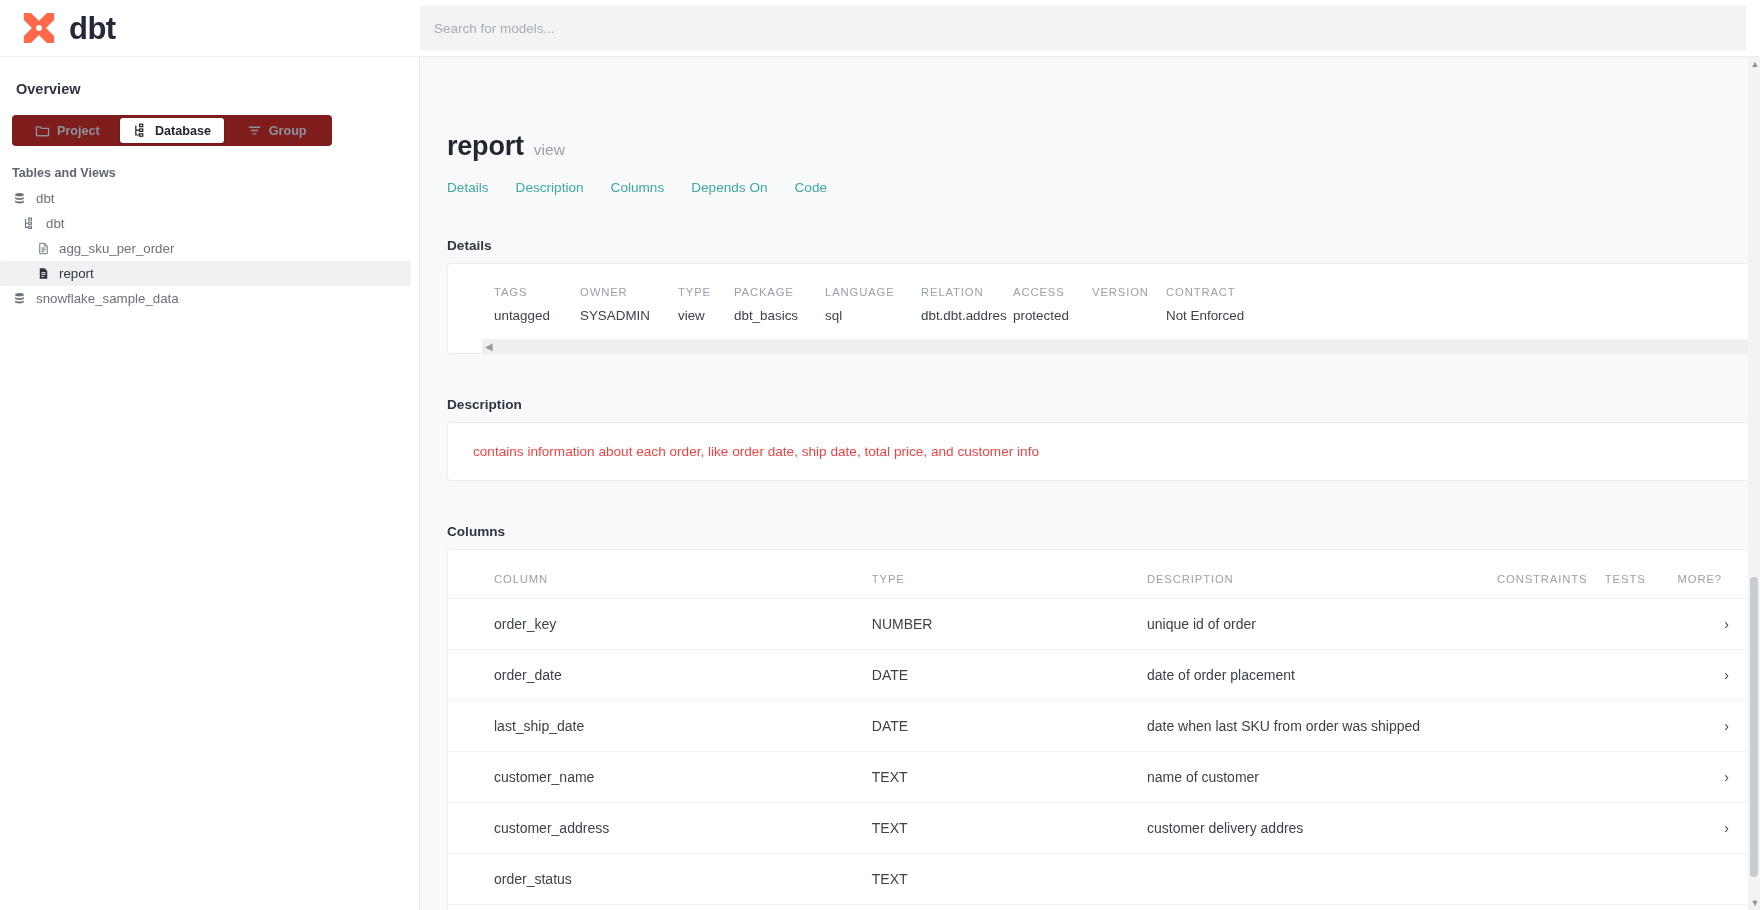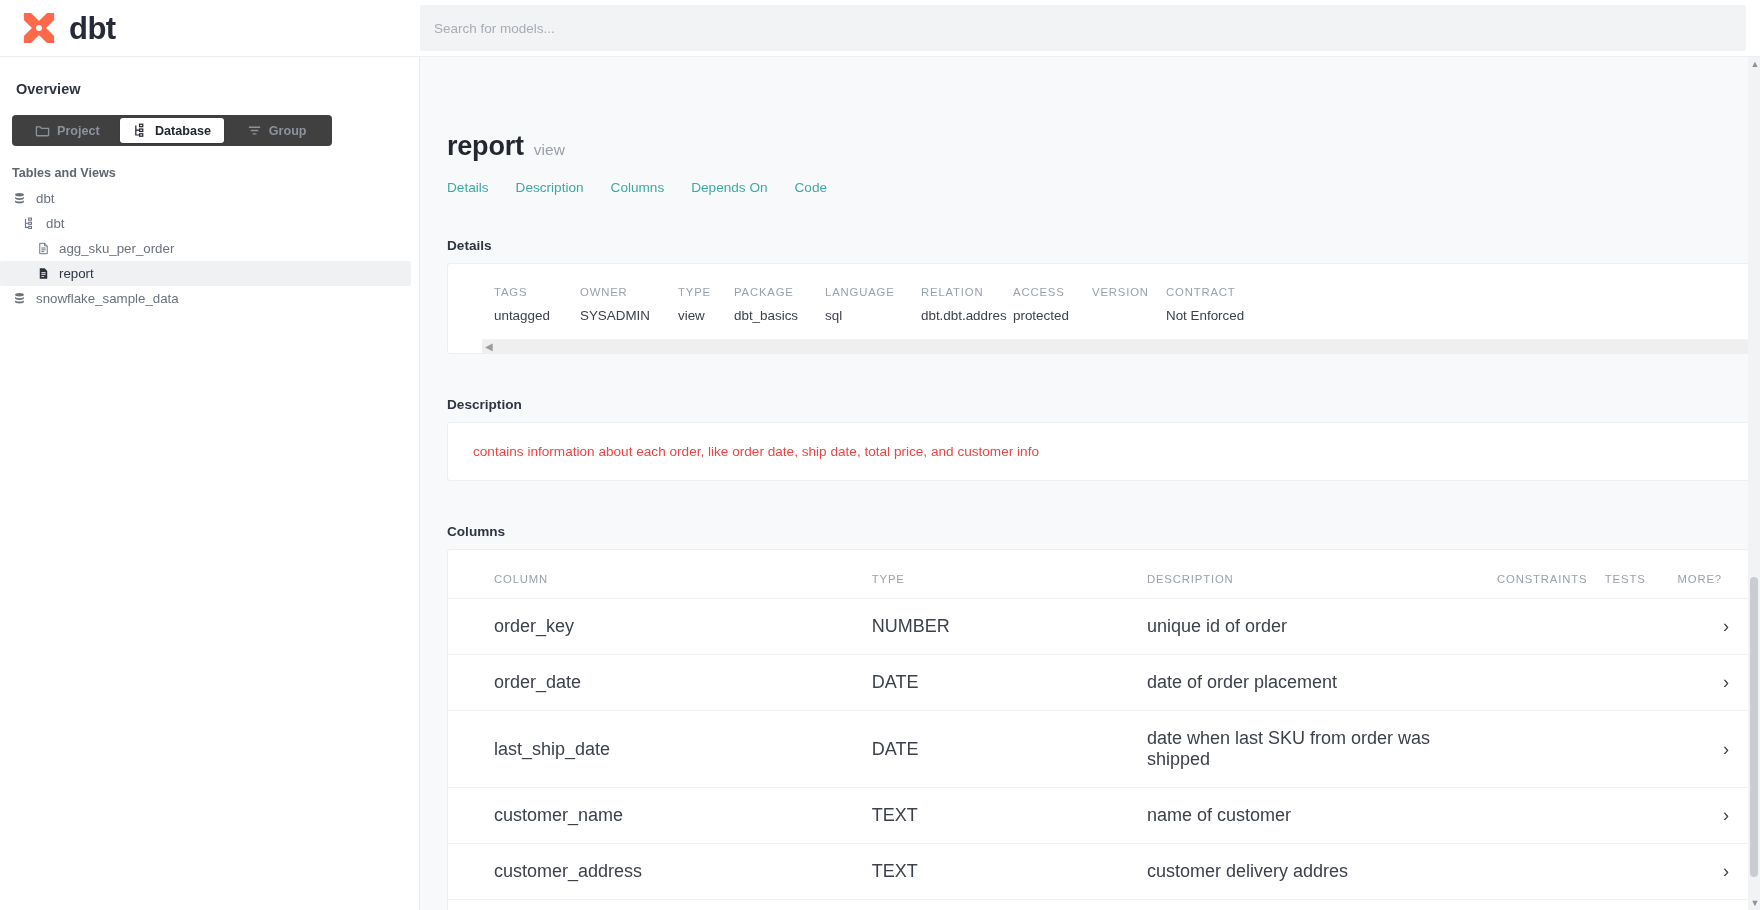--- a/index.html
+++ b/index.html
@@ -50,21 +50,21 @@
     padding-top: 24px;
     overflow: hidden;
   }
   .overview-link {
     font-size: 14.5px; font-weight: 700; color: #2f3542;
     padding: 0 0 0 16px; margin-bottom: 18px; display: block;
     cursor: pointer;
   }
   .seg {
     margin: 0 14px 0 12px;
-    background: #404040;
+    background: #7f1d1d;
     border-radius: 4px;
     display: flex;
     padding: 3px;
     height: 31px;
     width: 320px;
   }
   .seg-btn {
     flex: 1;
     display: flex; align-items: center; justify-content: center; gap: 7px;
     font-size: 12.6px; color: #8c929c; font-weight: 600;
@@ -170,21 +170,21 @@
   .cols-panel { position: relative; padding-bottom: 0; overflow: hidden; }
   .ctable { width: 100%; border-collapse: collapse; table-layout: fixed; }
   .ctable th {
     font-size: 11.3px; letter-spacing: 0.85px; color: #9aa1aa;
     text-transform: uppercase; font-weight: 400;
     text-align: left;
     padding: 23px 0 13px 0;
     border-bottom: 1px solid #eef0f1;
   }
   .ctable td {
-    font-size: 18px; color: #3c424b;
+    font-size: 14px; color: #3c424b;
     padding: 17px 0 17px 0;
     border-bottom: 1px solid #f1f2f4;
     vertical-align: middle;
   }
   .c-col  { width: 385px; padding-left: 46px !important; }
   .c-type { width: 250px; }
   .c-desc { width: 318px; }
   .c-cons { width: 98px; }
   .c-test { width: 66px; }
   .c-more { width: 74px; text-align: right; padding-right: 12px !important; }

